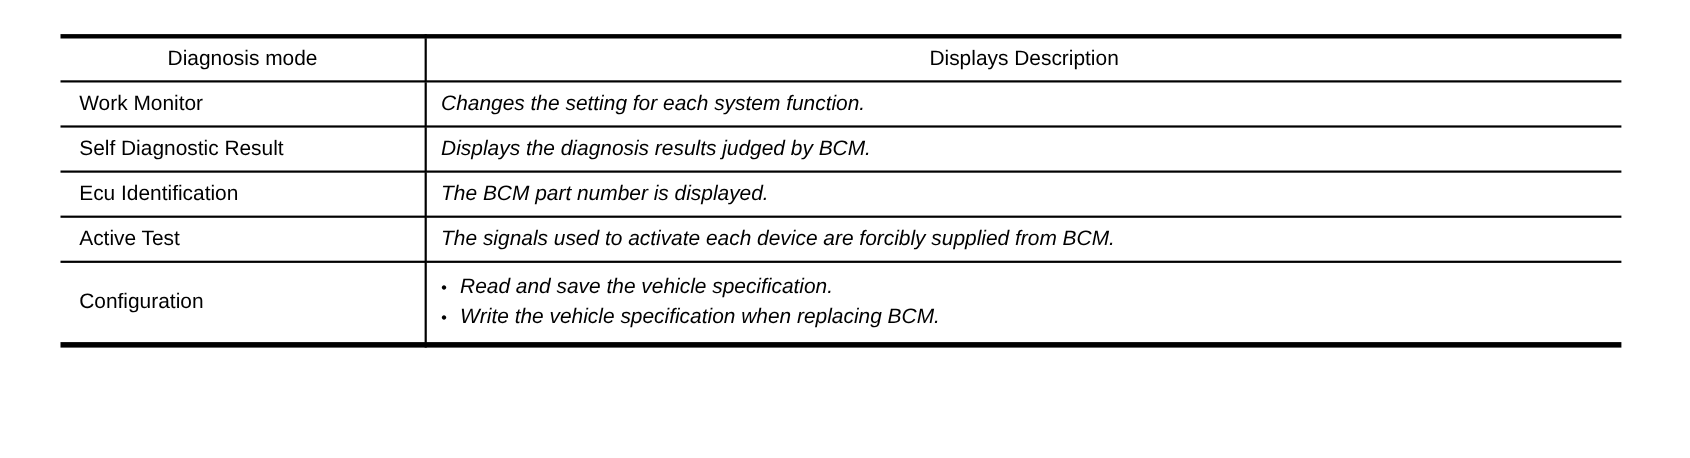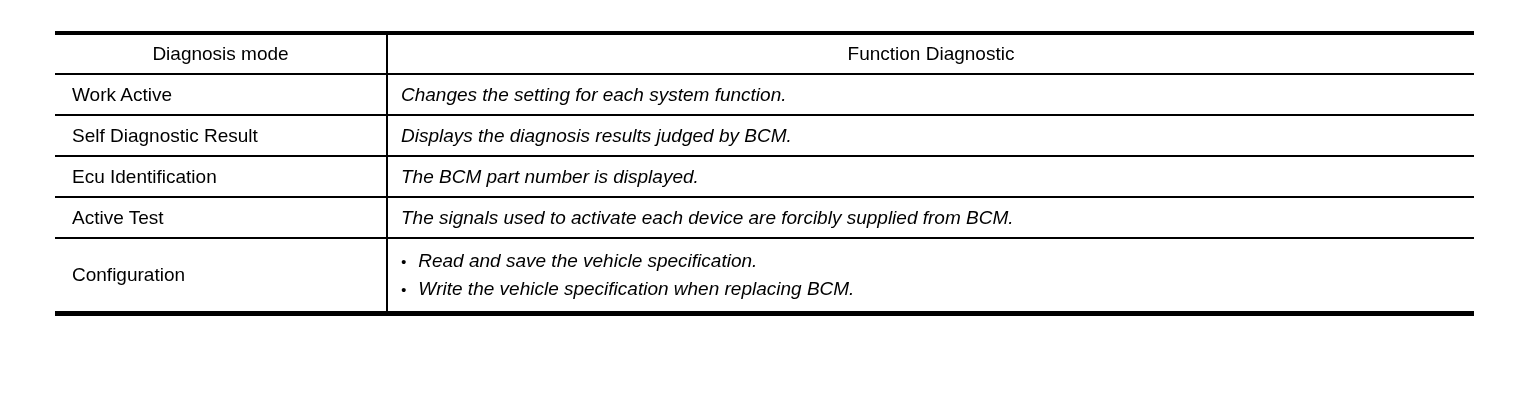--- a/index.html
+++ b/index.html
@@ -65,26 +65,26 @@
 
 <div class="canvas">
   <table class="diag">
     <colgroup>
       <col class="c1">
       <col class="c2">
     </colgroup>
     <thead>
       <tr>
         <th>Diagnosis mode</th>
-        <th>Function Diagnostic</th>
+        <th>Displays Description</th>
       </tr>
     </thead>
     <tbody>
       <tr>
-        <td class="mode">Work Active</td>
+        <td class="mode">Work Monitor</td>
         <td class="desc">Changes the setting for each system function.</td>
       </tr>
       <tr>
         <td class="mode">Self Diagnostic Result</td>
         <td class="desc">Displays the diagnosis results judged by BCM.</td>
       </tr>
       <tr>
         <td class="mode">Ecu Identification</td>
         <td class="desc">The BCM part number is displayed.</td>
       </tr>

